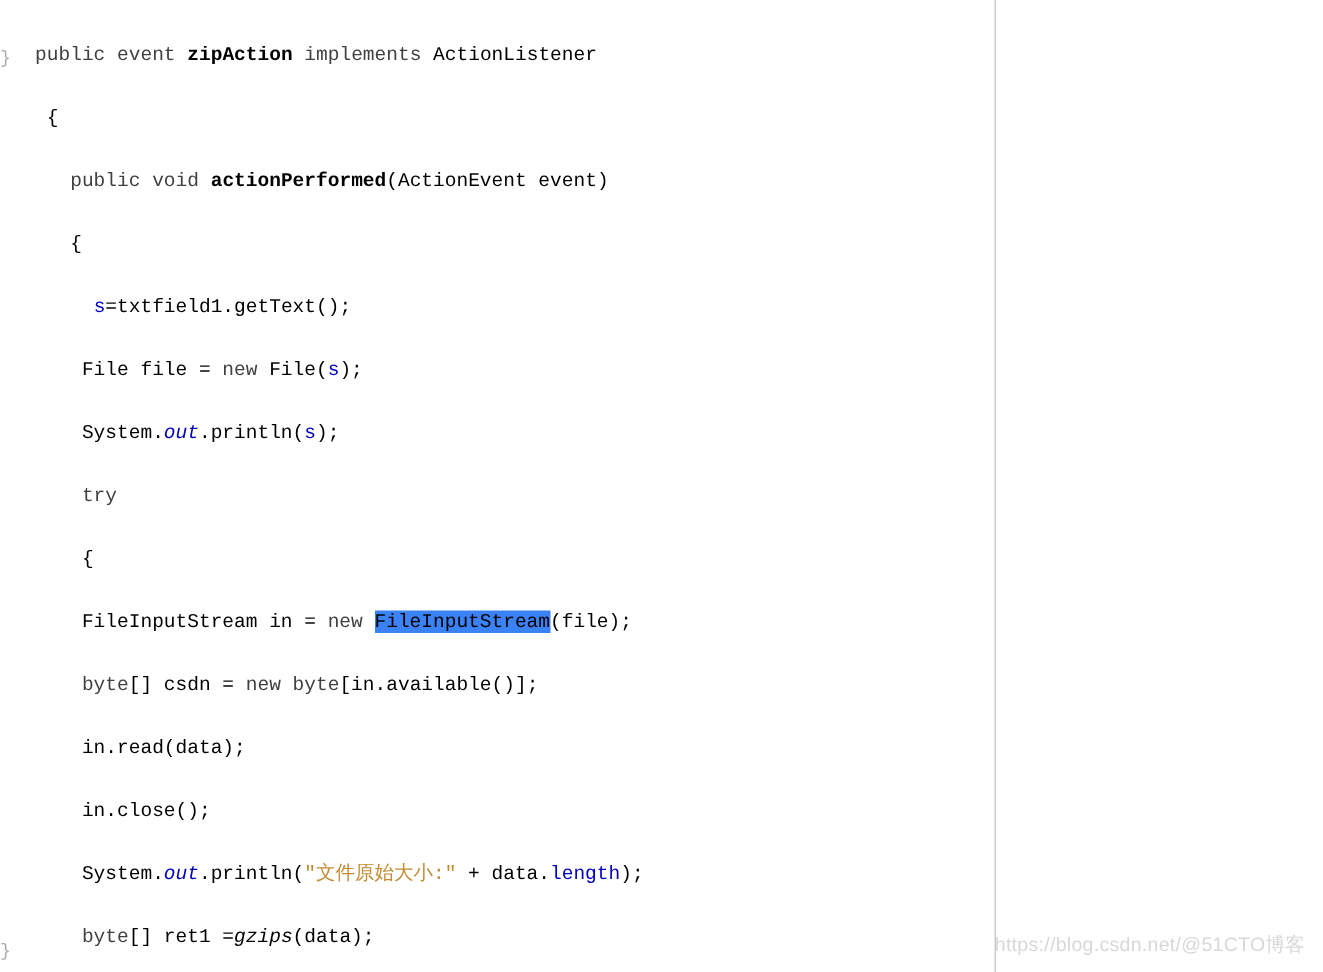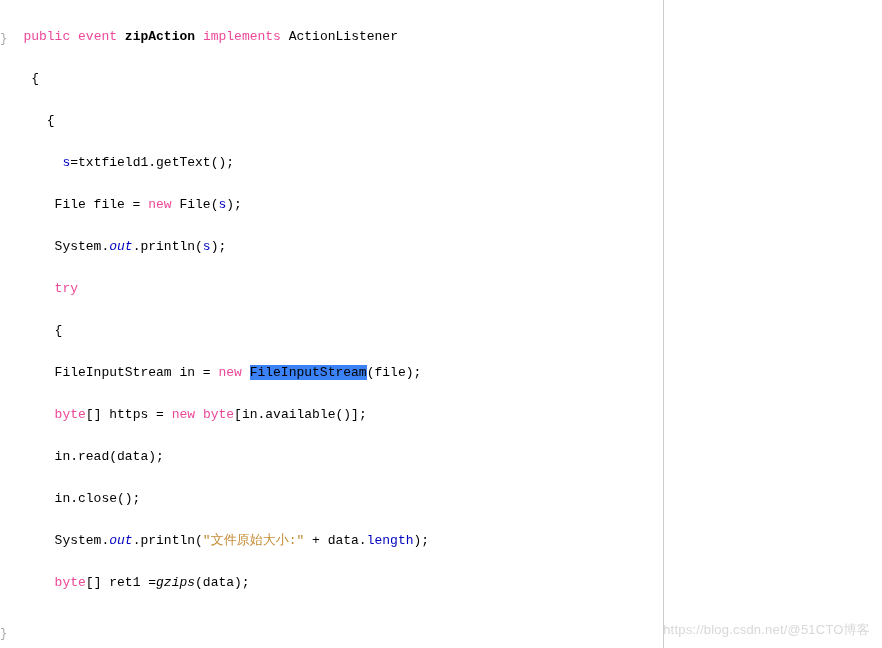--- a/index.html
+++ b/index.html
@@ -28,21 +28,21 @@
     font-size: 12px;
   }
   .vline {
     position: absolute;
     top: 0;
     left: 663px;
     width: 1px;
     height: 648px;
     background: #cccccc;
   }
-  .kw  { color: #ec4899; }          
+  .kw  { color: #404040; }          
   .bold { font-weight: bold; }
   .field { color: #0000c0; }        
   .staticit { color: #0000c0; font-style: italic; } 
   .mthdit { font-style: italic; }          
   .strc { color: #c48b33; }
   .hl { background: #3b82f6; }
   .watermark {
     position: absolute;
     bottom: 8px;
     right: 12px;
@@ -56,28 +56,29 @@
 <body>
 
 <div class="vline"></div>
 
 <div class="gutter-mark" style="top:29px;">}</div>
 <div class="gutter-mark" style="top:624px;">}</div>
 
 <div class="code-area">
 <div>   <span class="kw">public</span> <span class="kw">event</span> <span class="bold">zipAction</span> <span class="kw">implements</span> <span>ActionListener</span></div>
 <div>    <span>{</span></div>
+<div>      <span class="kw">public</span> <span class="kw">void</span> <span class="bold">actionPerformed</span><span>(ActionEvent event)</span></div>
 <div>      <span>{</span></div>
 <div>        <span class="field">s</span><span>=txtfield1.getText();</span></div>
 <div>       <span>File file = </span><span class="kw">new</span><span> File(</span><span class="field">s</span><span>);</span></div>
 <div>       <span>System.</span><span class="staticit">out</span><span>.println(</span><span class="field">s</span><span>);</span></div>
 <div>       <span class="kw">try</span></div>
 <div>       <span>{</span></div>
 <div>       <span>FileInputStream in = </span><span class="kw">new</span><span> </span><span class="hl">FileInputStream</span><span>(file);</span></div>
-<div>       <span class="kw">byte</span><span>[] https = </span><span class="kw">new</span><span> </span><span class="kw">byte</span><span>[in.available()];</span></div>
+<div>       <span class="kw">byte</span><span>[] csdn = </span><span class="kw">new</span><span> </span><span class="kw">byte</span><span>[in.available()];</span></div>
 <div>       <span>in.read(data);</span></div>
 <div>       <span>in.close();</span></div>
 <div>       <span>System.</span><span class="staticit">out</span><span>.println(</span><span class="strc">"文件原始大小:"</span><span> + data.</span><span class="field">length</span><span>);</span></div>
 <div>       <span class="kw">byte</span><span>[] ret1 =</span><span class="mthdit">gzips</span><span>(data);</span></div>
 
 
 
 
 
 

